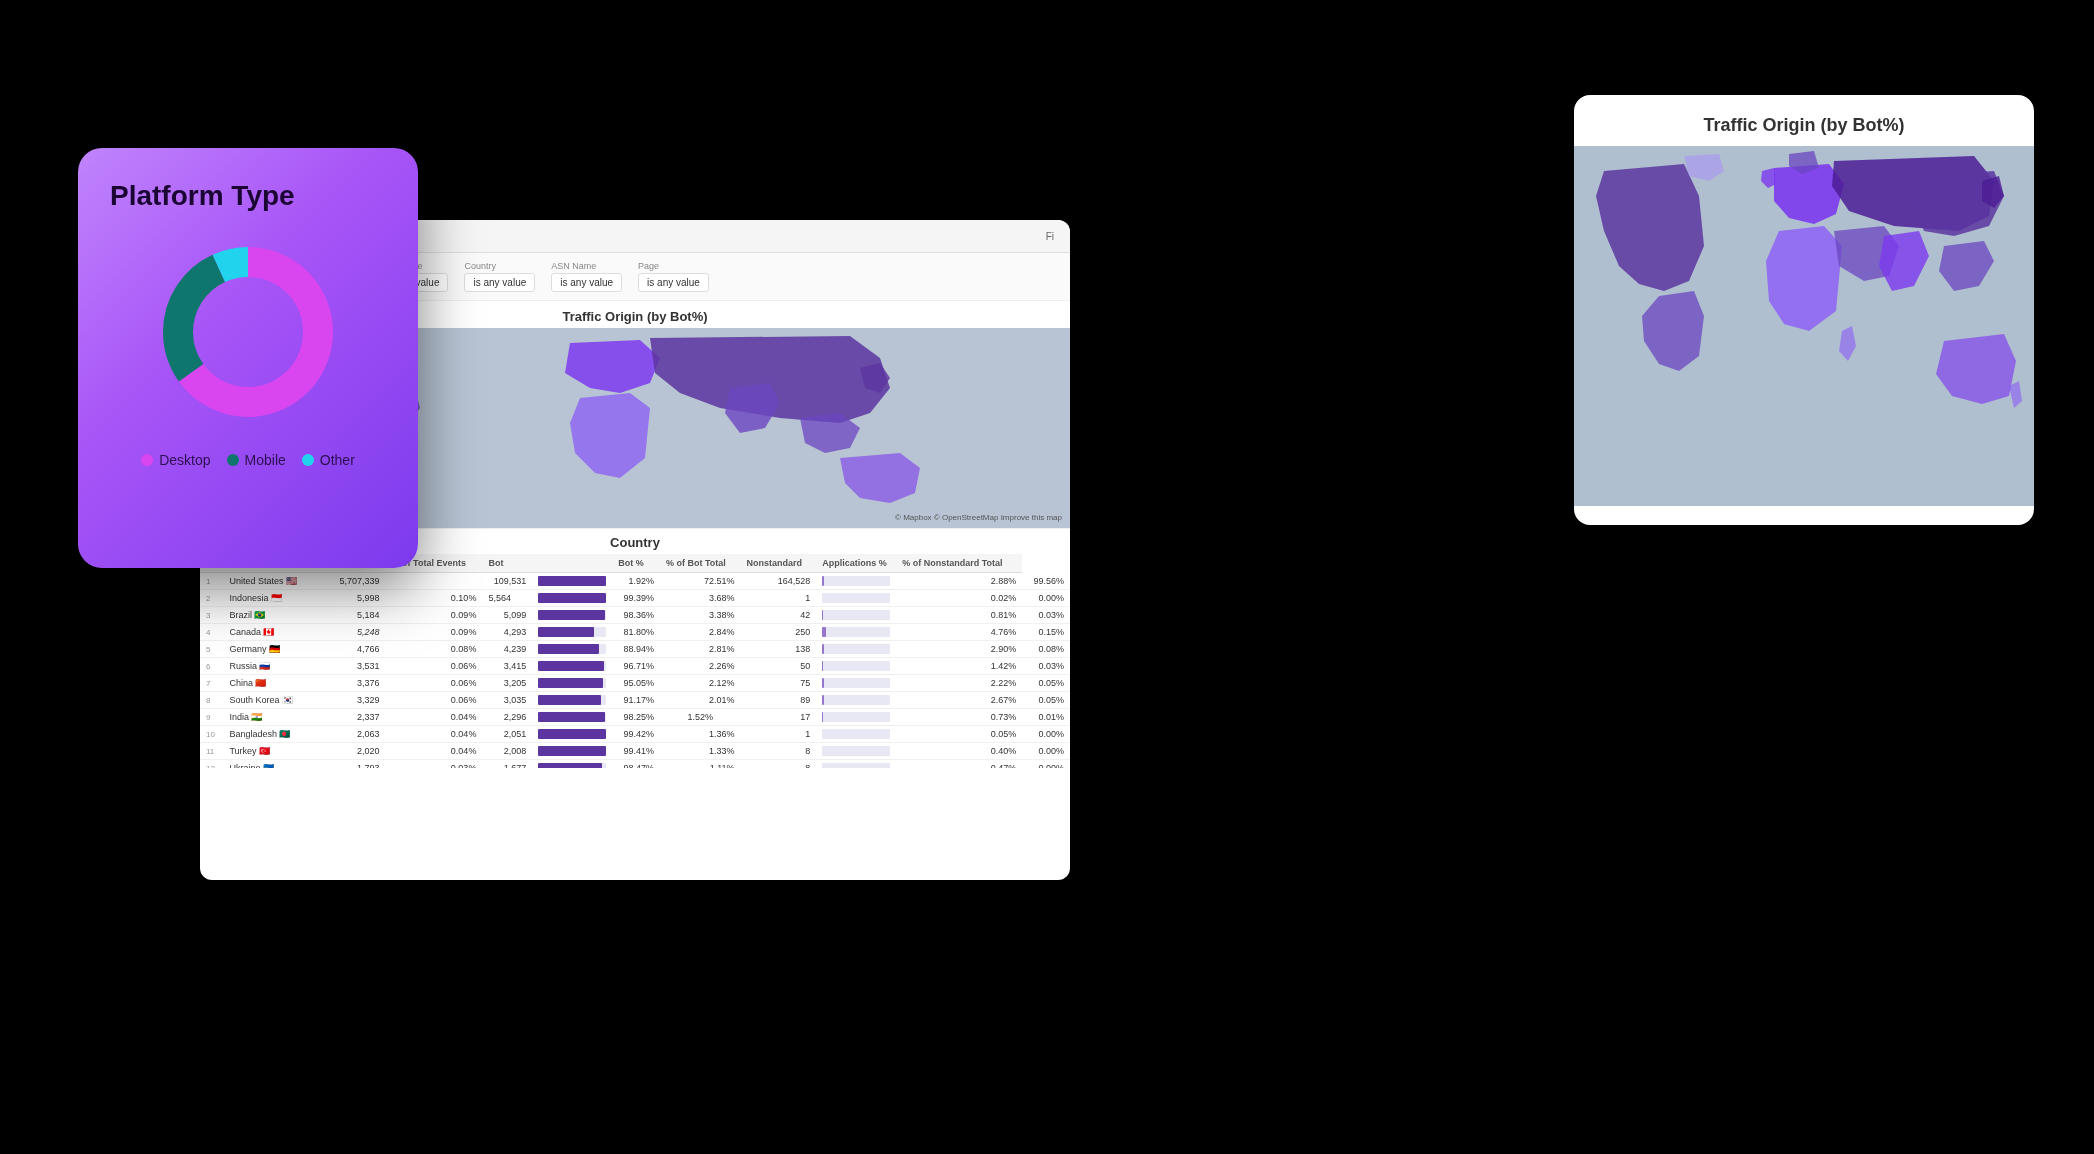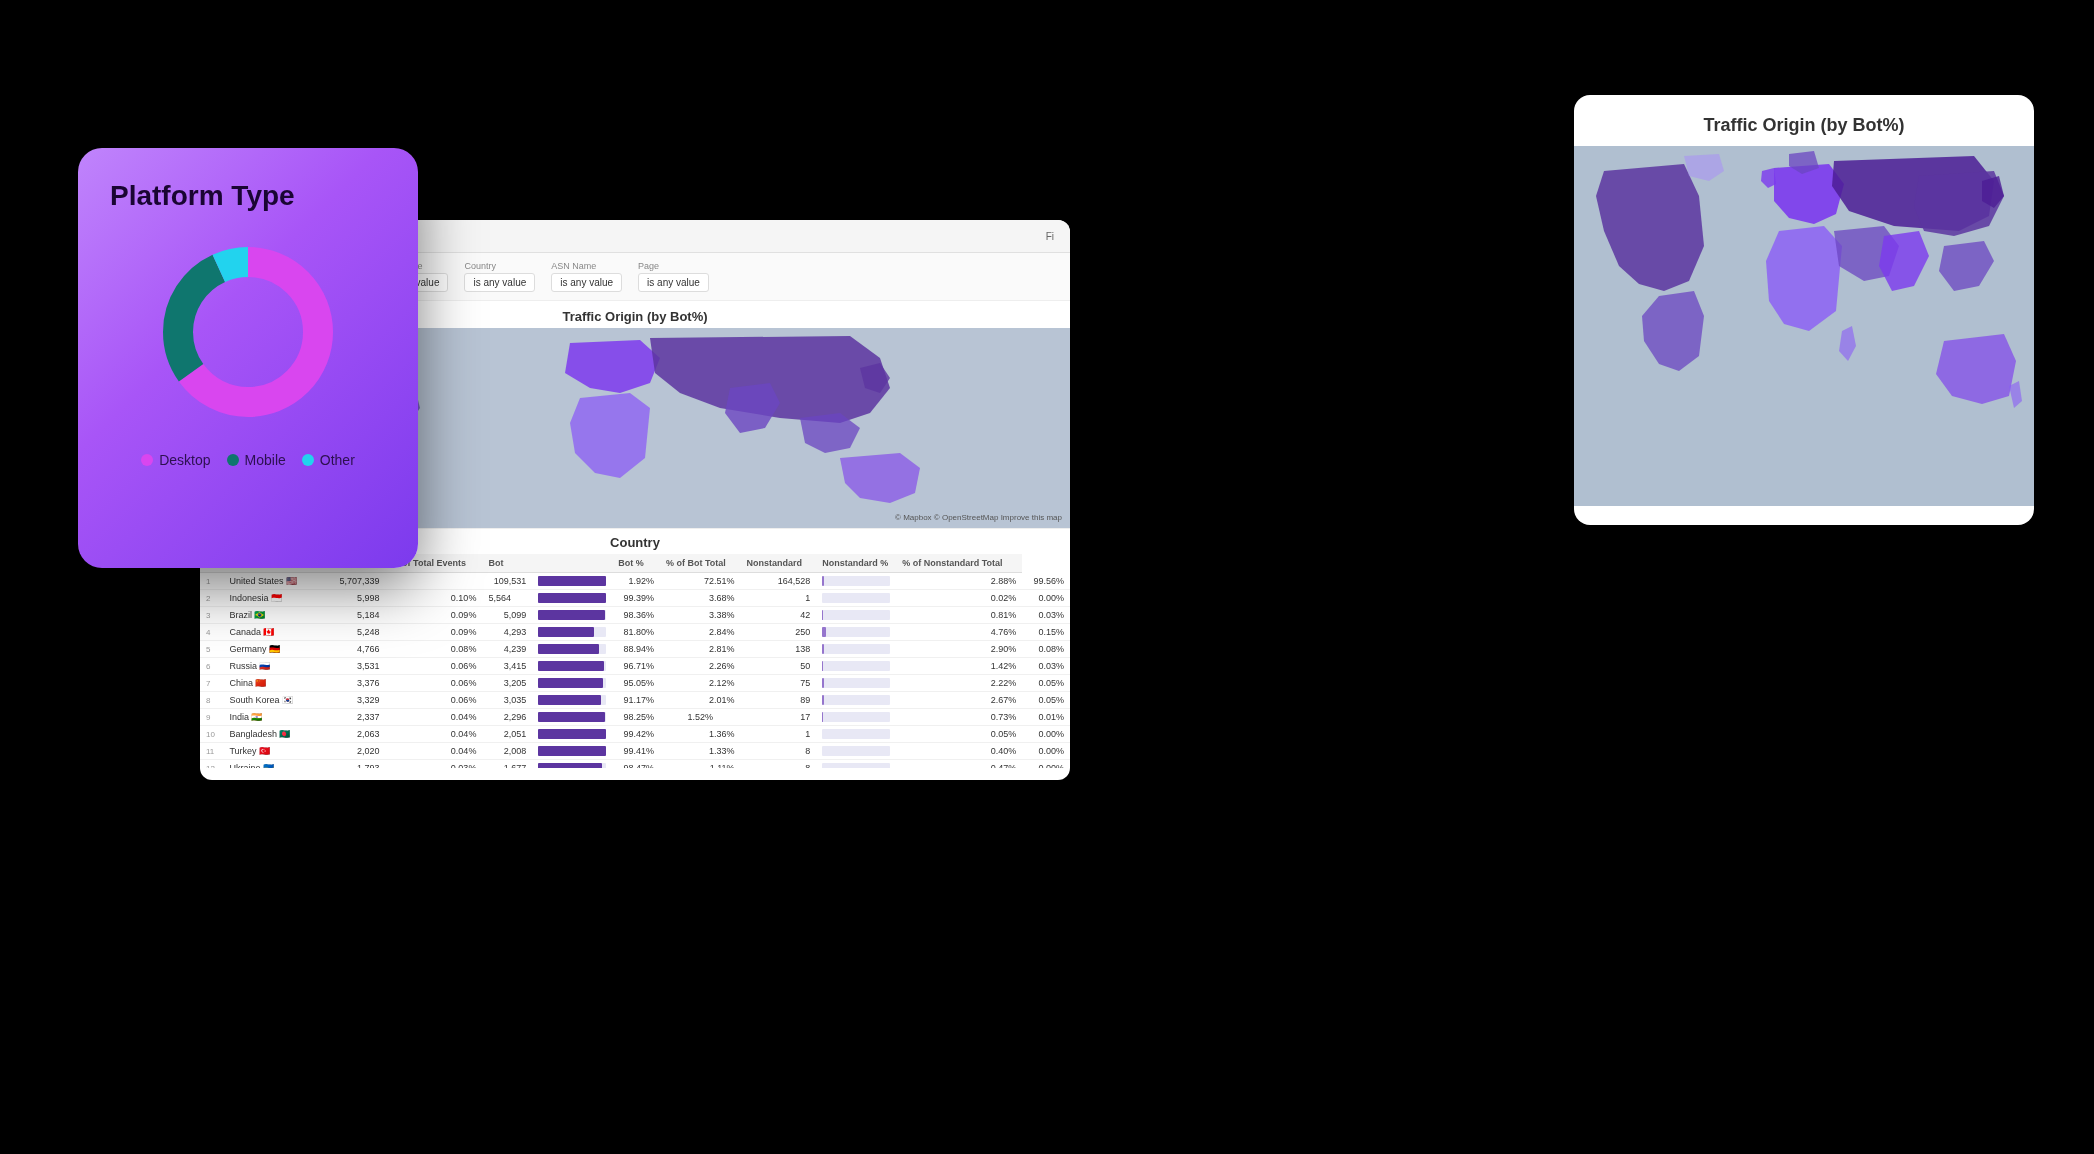--- a/index.html
+++ b/index.html
@@ -61,21 +61,21 @@
       height: 12px;
       border-radius: 50%;
     }
 
     
     .main-card {
       position: absolute;
       left: 200px;
       top: 220px;
       width: 870px;
-      height: 560px;
+      height: 660px;
       background: #fff;
       border-radius: 12px;
       z-index: 20;
       box-shadow: 0 20px 60px rgba(0,0,0,0.4);
       overflow: hidden;
     }
 
     
     .filter-bar {
       background: #f5f5f5;
@@ -381,21 +381,21 @@
         <tr>
           <th></th>
           <th style="cursor:pointer;">Country</th>
           <th style="cursor:pointer;">Total Events</th>
           <th style="cursor:pointer;">% of Total Events</th>
           <th style="cursor:pointer;">Bot</th>
           <th></th>
           <th style="cursor:pointer;">Bot %</th>
           <th style="cursor:pointer;">% of Bot Total</th>
           <th style="cursor:pointer;">Nonstandard</th>
-          <th style="cursor:pointer;">Nonstandard %</th>
+          <th style="cursor:pointer;">Applications %</th>
           <th style="cursor:pointer;">% of Nonstandard Total</th>
         </tr>
       </thead>
       <tbody id="table-body">
       <tr>
       <td class="row-num">1</td>
       <td>United States <span class="flag-emoji">🇺🇸</span></td>
       <td style="text-align:right;">5,707,339</td>
       <td style="text-align:right;"></td>
       <td style="text-align:right;">109,531</td>
@@ -455,21 +455,21 @@
         <div class="bar-bg">
                 <div class="bar-fill-purple" style="width:1%;"></div>
               </div>
       </td>
       <td style="text-align:right;">0.81%</td>
       <td style="text-align:right;">0.03%</td>
     </tr>
           <tr>
       <td class="row-num">4</td>
       <td>Canada <span class="flag-emoji">🇨🇦</span></td>
-      <td style="text-align:right;">5,248</td>
+      <td style="text-align:right;font-style:italic;">5,248</td>
       <td style="text-align:right;">0.09%</td>
       <td style="text-align:right;">4,293</td>
       <td class="bar-cell">
         <div class="bar-bg">
                 <div class="bar-fill" style="width:82%;"></div>
               </div>
       </td>
       <td style="text-align:right;">81.80%</td>
       <td style="text-align:right;">2.84%</td>
       <td style="text-align:right;">250</td>

